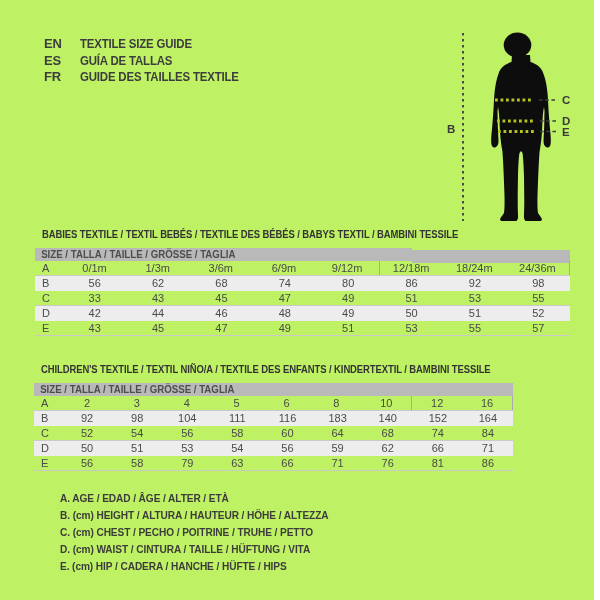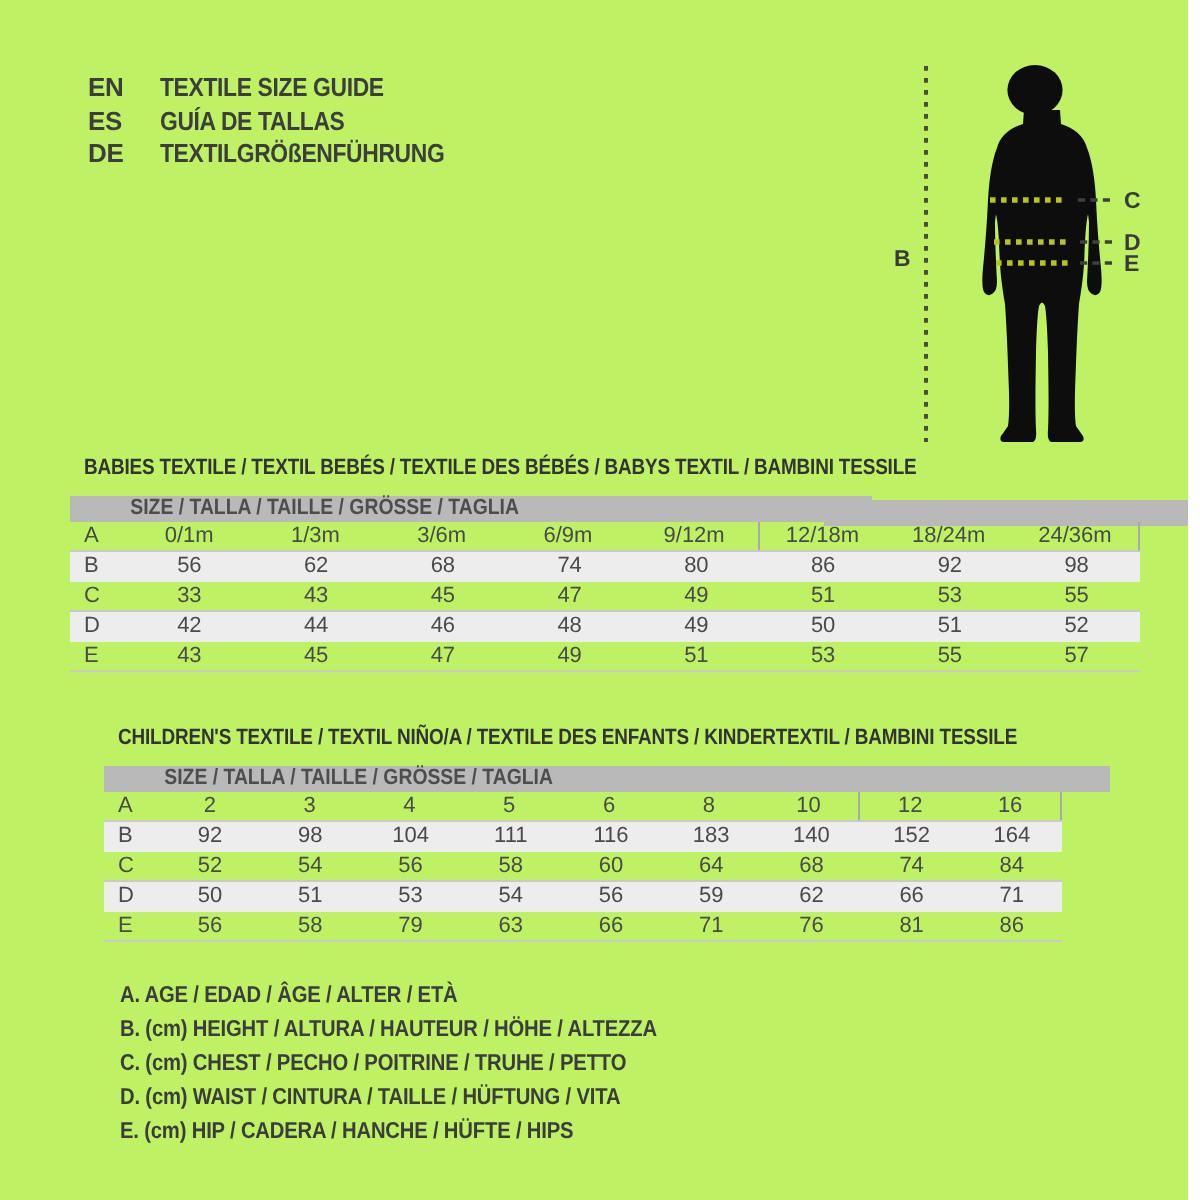--- a/index.html
+++ b/index.html
@@ -26,24 +26,24 @@
   .lang-label{white-space:nowrap;}
 
   
   .figure{position:absolute;left:440px;top:14px;width:160px;height:216px;}
   .figure svg{display:block;}
   .figure text{font-family:"Liberation Sans","DejaVu Sans",sans-serif;font-size:11.5px;font-weight:bold;fill:#3a3a3a;}
 
   
   .size-table{position:absolute;width:535px;}
   .t1{left:35px;top:228px;height:110px;}
-  .t2{left:52px;top:363px;height:110px;width:479px;}
+  .t2{left:34px;top:363px;height:110px;width:479px;}
   .tbl-title{position:absolute;left:7px;top:0;font-size:11px;font-weight:bold;color:var(--title-text);
     white-space:nowrap;transform:scaleX(0.86);transform-origin:0 0;letter-spacing:-0.1px;}
-  .size-bar{position:absolute;height:13px;background:var(--header-bar);padding-left:24px;}
+  .size-bar{position:absolute;height:13px;background:var(--header-bar);}
   .t1 .seg1{left:0;top:20px;width:377px;}
   .t1 .seg2{left:377px;top:22px;width:158px;}
   .t2 .size-bar.full{left:0;top:20px;width:479px;}
   .size-bar-text{display:block;font-size:11px;font-weight:bold;color:#4d4d4d;line-height:13px;
     padding-left:7px;white-space:nowrap;transform:scaleX(0.88);transform-origin:0 50%;}
   .trows{position:absolute;left:0;top:33px;right:0;}
   .trow{display:flex;height:15px;line-height:15px;font-size:11px;color:var(--table-text);box-sizing:border-box;}
   .trow.stripe{background:var(--stripe);}
   .trow.bordered{border-bottom:1px solid var(--rule);line-height:14px;}
   .tcell-label{flex:0 0 28px;width:28px;padding-left:7px;box-sizing:border-box;}
@@ -64,22 +64,22 @@
   <section class="lang-block">
       <div class="lang-row">
         <span class="lang-code">EN</span>
         <span class="lang-label condensed">TEXTILE SIZE GUIDE</span>
       </div>
       <div class="lang-row">
         <span class="lang-code">ES</span>
         <span class="lang-label condensed">GUÍA DE TALLAS</span>
       </div>
       <div class="lang-row">
-        <span class="lang-code">DE</span>
-        <span class="lang-label condensed">TEXTILGRÖßENFÜHRUNG</span>
+        <span class="lang-code">FR</span>
+        <span class="lang-label condensed">GUIDE DES TAILLES TEXTILE</span>
       </div>
     </section>
 
   <div class="figure">
     <svg width="160" height="216" viewBox="0 0 160 216">
 
       <line x1="23" y1="19" x2="23" y2="207" stroke="#4a4a4a" stroke-width="2" stroke-dasharray="2.4 3.6"></line>
       <text x="7" y="119">B</text>
 
       <ellipse cx="77.5" cy="31" rx="13.8" ry="12.5" fill="var(--silhouette)"></ellipse>

